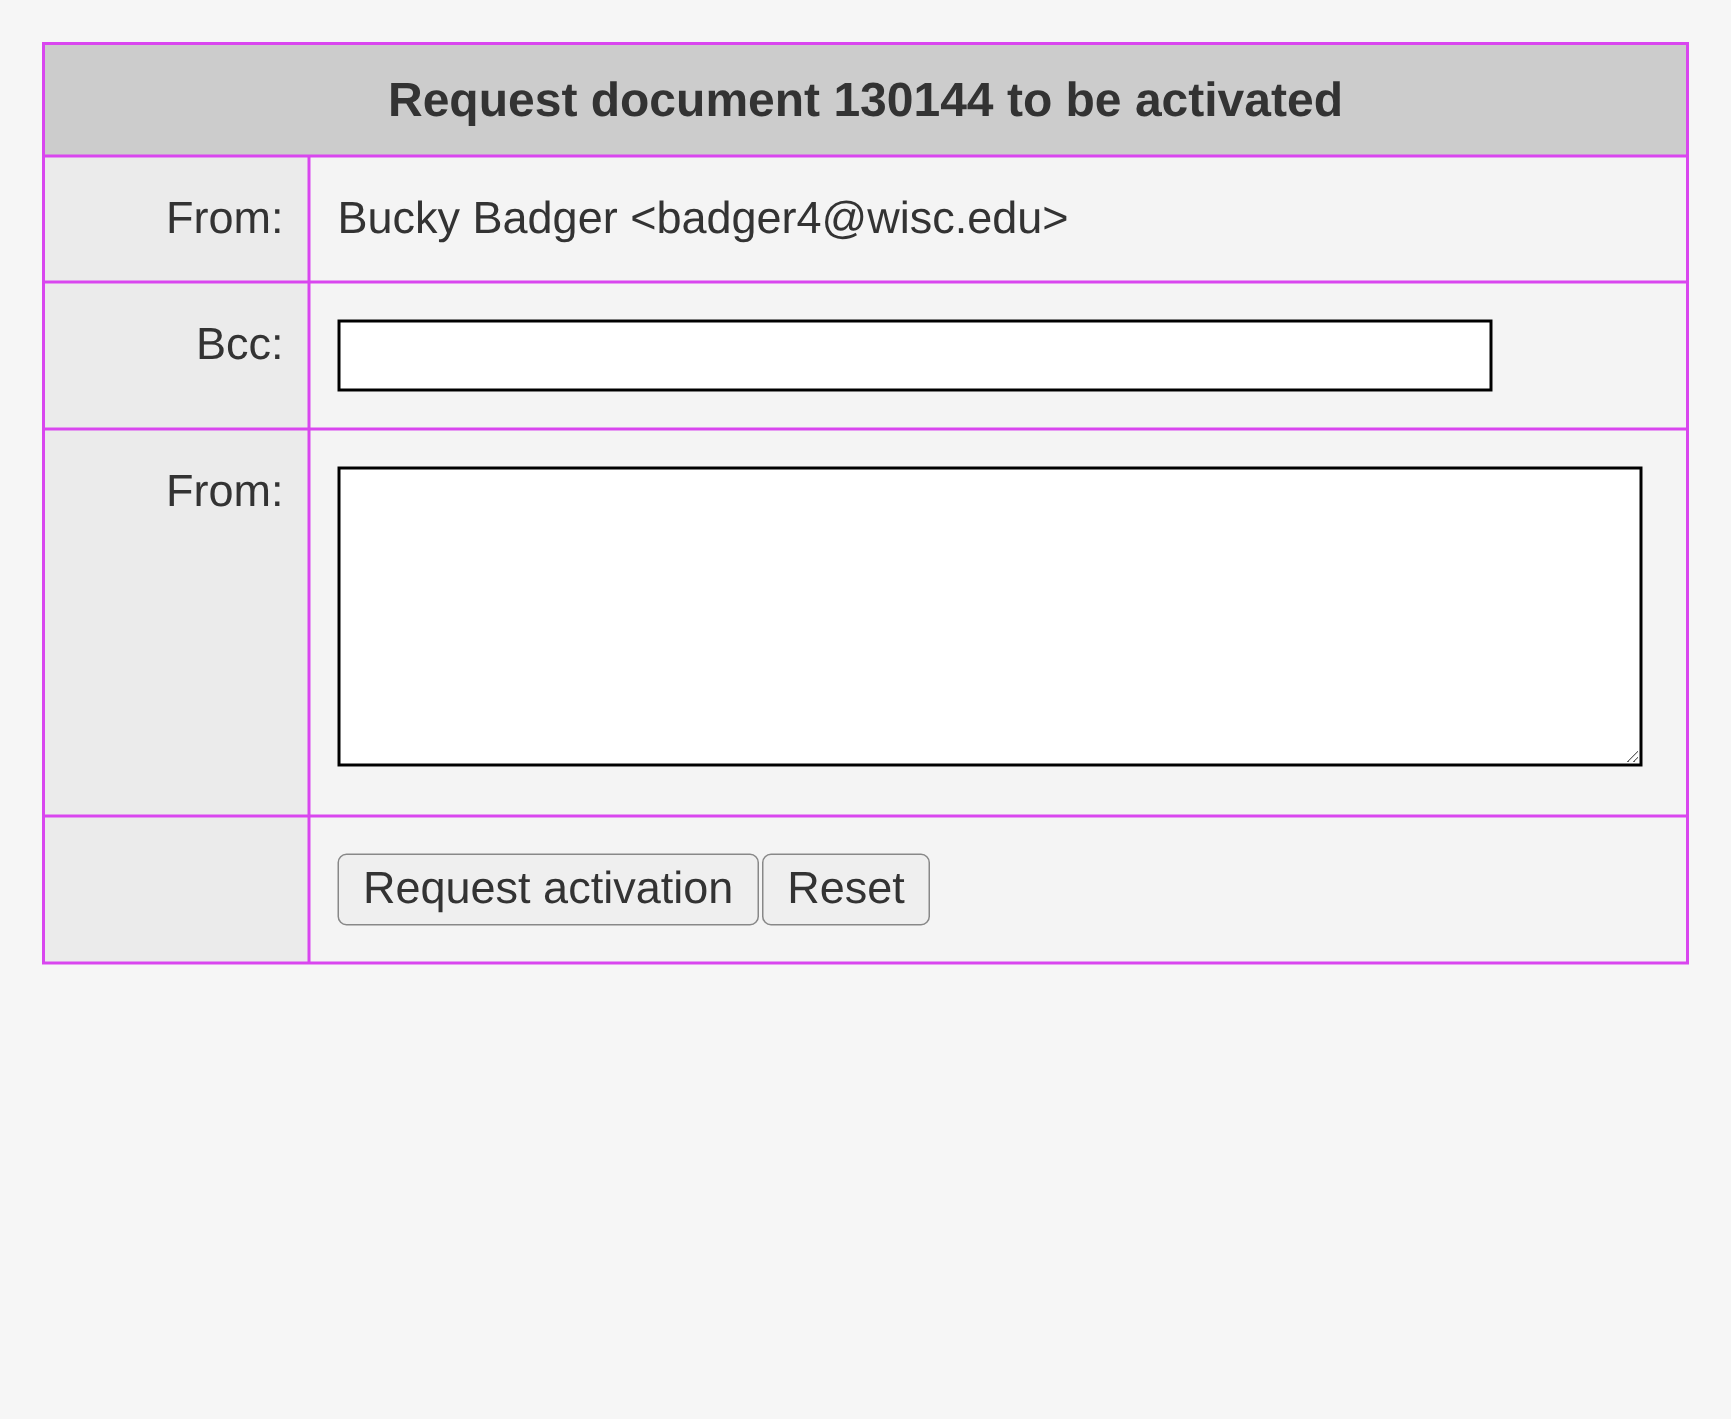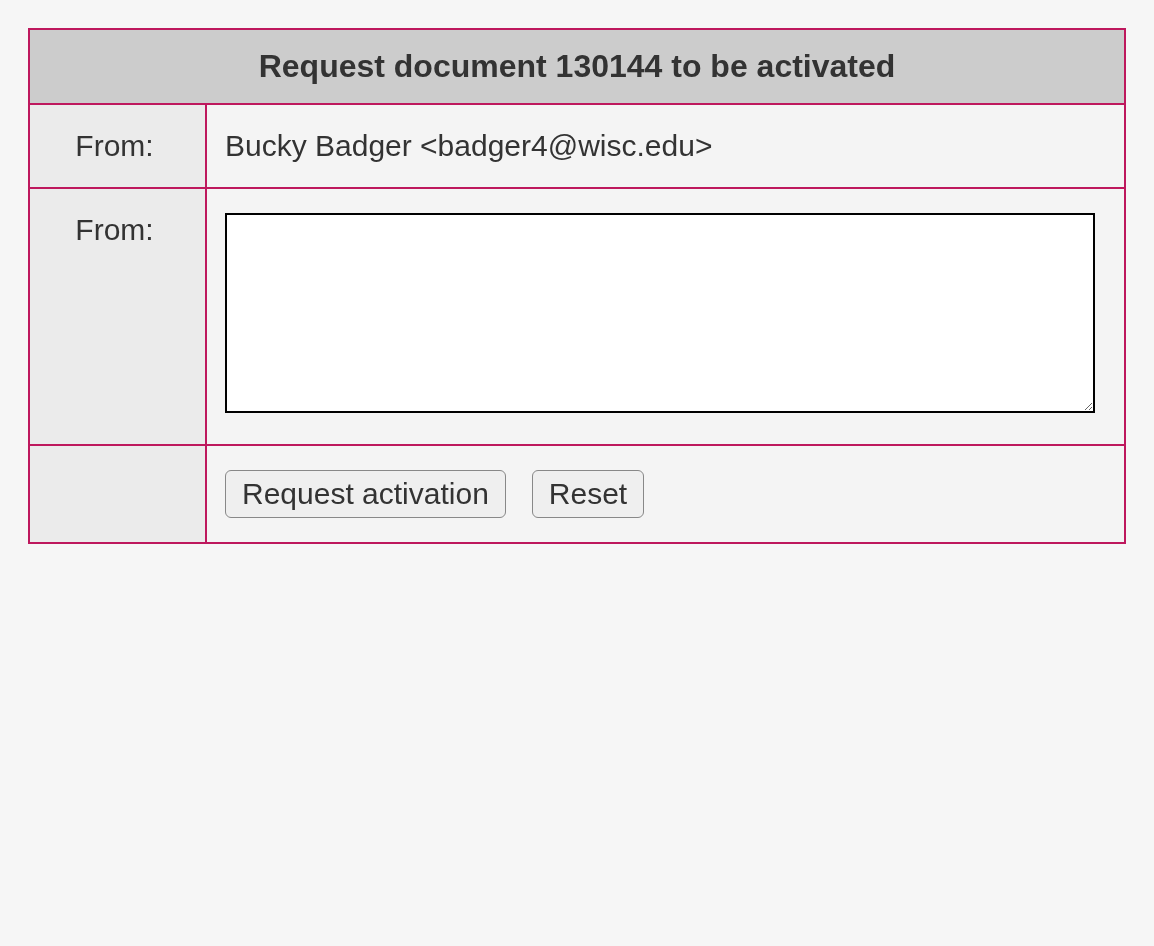--- a/index.html
+++ b/index.html
@@ -10,33 +10,33 @@
       padding: 28px;
       background: #f6f6f6;
       font-family: Arial, Helvetica, sans-serif;
       font-size: 30px;
       color: #333;
     }
     .form-table {
       width: 1098px;
       border-collapse: separate;
       border-spacing: 2px;
-      background: #be185d;
+      background: #d946ef;
     }
     .form-header {
       background: #cccccc;
       text-align: center;
       font-weight: bold;
       font-size: 32px;
       color: #333;
       padding: 18px 10px;
     }
     .label-cell {
       background: #ebebeb;
-      text-align: center;
+      text-align: right;
       padding: 24px 16px 24px 10px;
       width: 175px;
       vertical-align: top;
       color: #333;
     }
     .value-cell {
       background: #f4f4f4;
       padding: 24px 18px;
       color: #333;
     }
@@ -64,34 +64,40 @@
       border: 1px solid #888;
       border-radius: 6px;
       font-size: 30px;
       padding: 6px 16px;
       color: #333;
       cursor: pointer;
       font-family: Arial, Helvetica, sans-serif;
     }
     .button-row {
       display: flex;
-      gap: 26px;
+      gap: 2px;
     }
   </style>
 </head>
 <body>
 
 <table class="form-table">
   <tbody>
       <tr>
     <td colspan="2" class="form-header">Request document 130144 to be activated</td>
   </tr>
   <tr>
     <td class="label-cell">From:</td>
     <td class="value-cell">Bucky Badger &lt;badger4@wisc.edu&gt;</td>
+  </tr>
+  <tr>
+    <td class="label-cell">Bcc:</td>
+    <td class="value-cell">
+      <input type="text" class="text-input" value="" style="">
+    </td>
   </tr>
   <tr>
     <td class="label-cell">From:</td>
     <td class="value-cell">
       <textarea class="note-textarea" value="" style=""></textarea>
     </td>
   </tr>
   <tr>
     <td class="label-cell"></td>
     <td class="value-cell">

